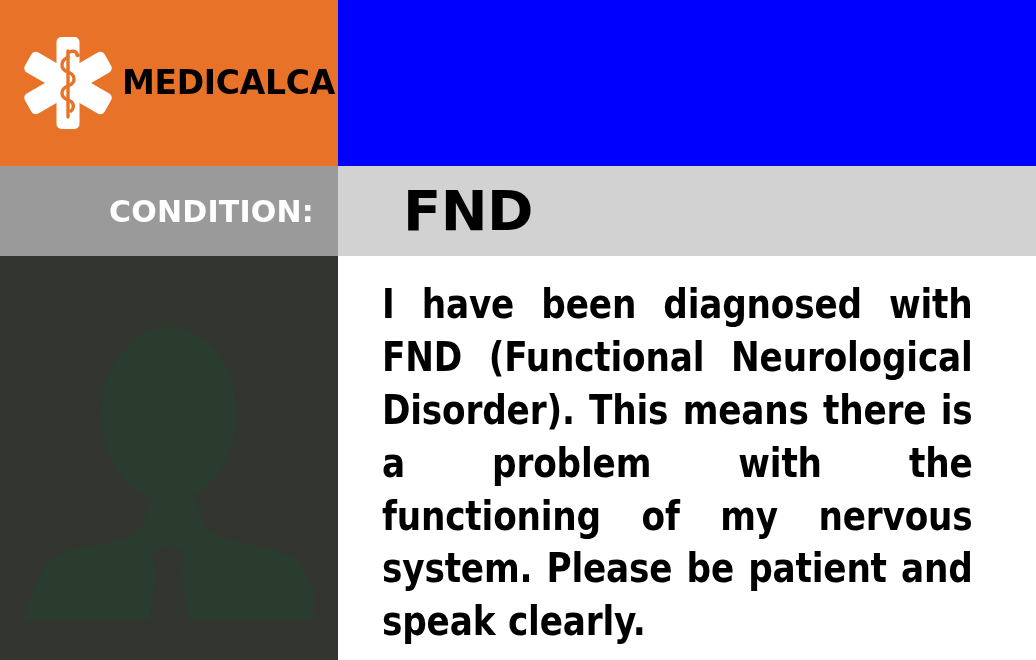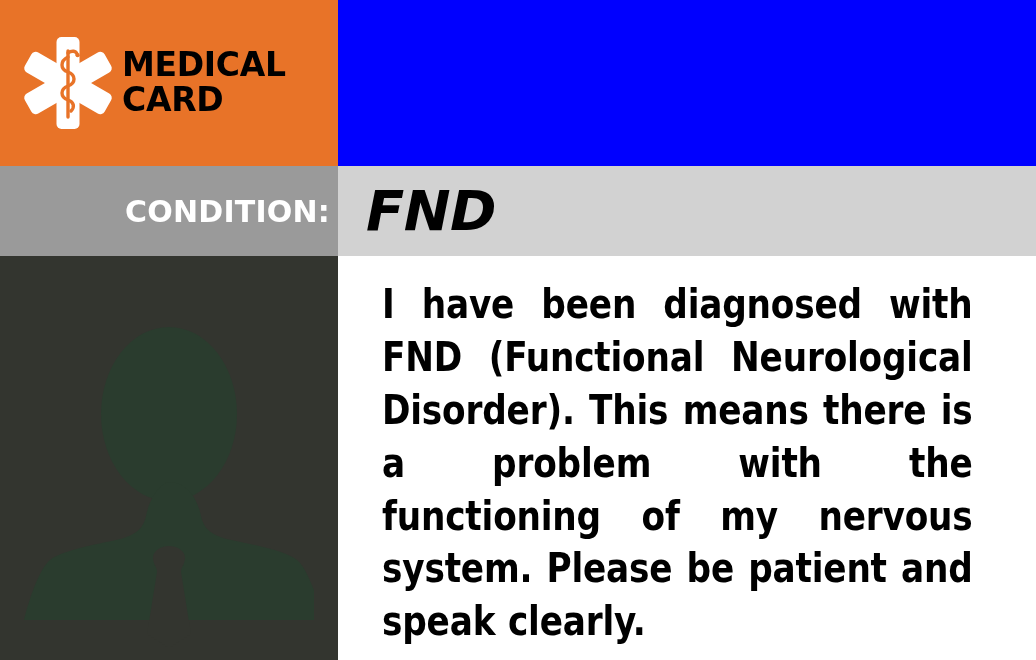--- a/index.html
+++ b/index.html
@@ -34,21 +34,20 @@
     box-sizing: border-box;
   }
   .star-of-life {
     width: 92px;
     height: 100px;
     flex: 0 0 auto;
     margin-right: 8px;
   }
   .brand-text {
     display: flex;
-    flex-direction: column;
     justify-content: center;
     line-height: 1.05;
   }
   .brand-line {
     font-size: 33px;
     font-weight: bold;
     color: #000000;
     letter-spacing: -0.3px;
     white-space: nowrap;
   }
@@ -59,39 +58,38 @@
   }
 
   
   .condition-label-cell {
     grid-column: 1;
     grid-row: 2;
     background: #9a9a9a;
     display: flex;
     align-items: center;
     justify-content: flex-end;
-    padding-right: 8px;
+    padding-right: 24px;
     box-sizing: border-box;
   }
   .condition-label {
     font-size: 30px;
     font-weight: bold;
     color: #ffffff;
     letter-spacing: 0.2px;
     white-space: nowrap;
   }
   .condition-value-cell {
     grid-column: 2;
     grid-row: 2;
     background: #d2d2d2;
     display: flex;
     align-items: center;
-    padding-left: 28px;
+    padding-left: 65px;
     box-sizing: border-box;
-    font-style: italic;
   }
   .condition-value {
     font-size: 56px;
     font-weight: bold;
     color: #000000;
     letter-spacing: -0.5px;
     line-height: 1;
     white-space: nowrap;
   }
 

